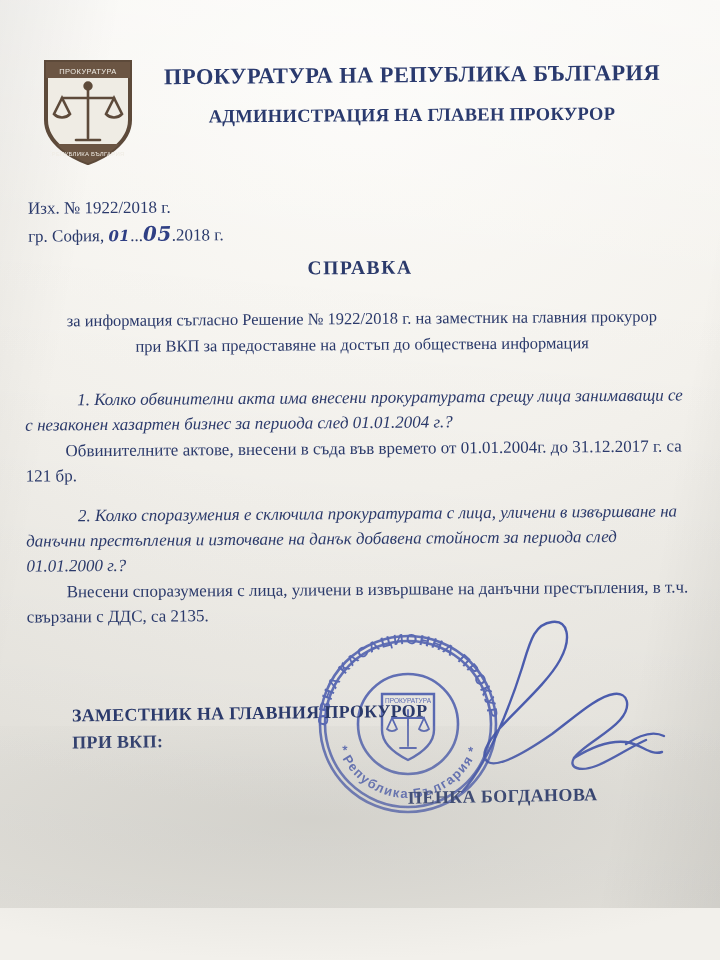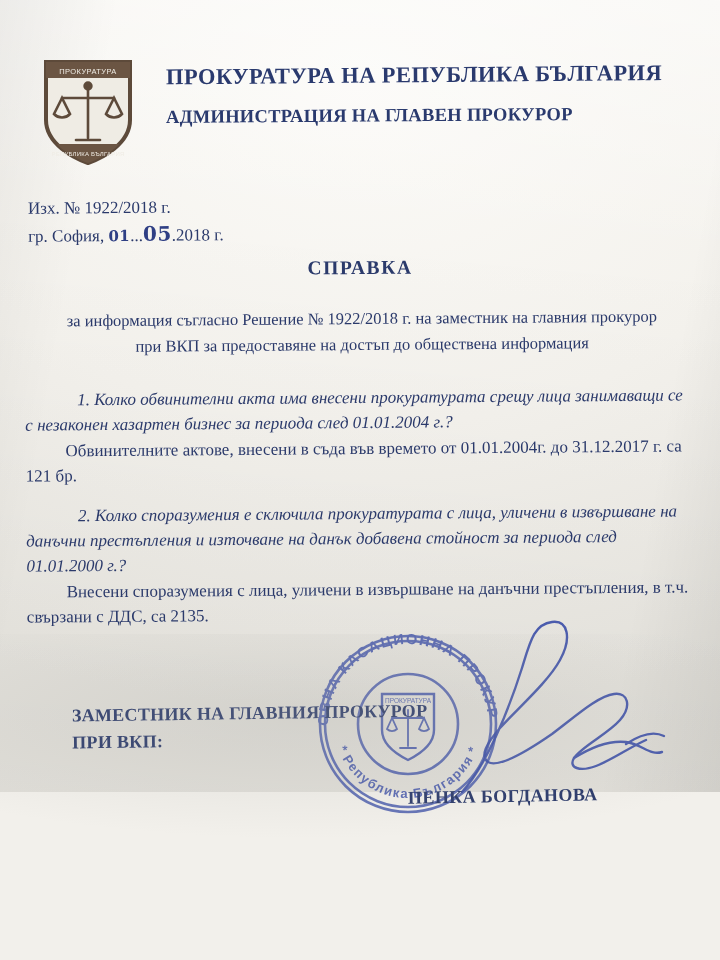--- a/index.html
+++ b/index.html
@@ -9,21 +9,21 @@
   body {
     width: 720px;
     height: 960px;
     background: #f2f0eb;
     font-family: "Liberation Serif", serif;
     overflow: hidden;
   }
   #page {
     position: relative;
     width: 720px;
-    height: 792px;
+    height: 908px;
     background:
       radial-gradient(ellipse 120% 80% at 50% 10%, #fbfaf7 0%, #f4f2ed 55%, #e9e7e1 100%);
     color: #2b3a6b;
   }
   
   #page::before {
     content: "";
     position: absolute;
     inset: 0;
     background:
@@ -53,23 +53,24 @@
   .emblem {
     position: absolute;
     left: 40px;
     top: 8px;
     width: 96px;
     height: 112px;
   }
   .emblem svg { display: block; }
   .org-lines {
     position: absolute;
-    left: 166px;
+    left: 142px;
     top: 14px;
     width: 540px;
+    text-align: center;
   }
   .org-title {
     font-weight: bold;
     font-size: 22.5px;
     letter-spacing: 0.4px;
     color: #2a3a6e;
     transform: rotate(-0.5deg);
   }
   .org-sub {
     font-weight: bold;
@@ -85,20 +86,21 @@
     position: absolute;
     left: 28px;
     top: 196px;
     font-size: 17px;
     line-height: 1.42;
     transform: rotate(-0.45deg);
   }
   .refblock .line { white-space: nowrap; }
   .handwritten {
     font-family: "DejaVu Serif", serif;
+    font-style: italic;
     font-weight: bold;
     color: #2f3f84;
     letter-spacing: 0.5px;
   }
   .hw-day { font-size: 15px; }
   .hw-mon { font-size: 20px; }
 
   
   .doc-title {
     position: absolute;

